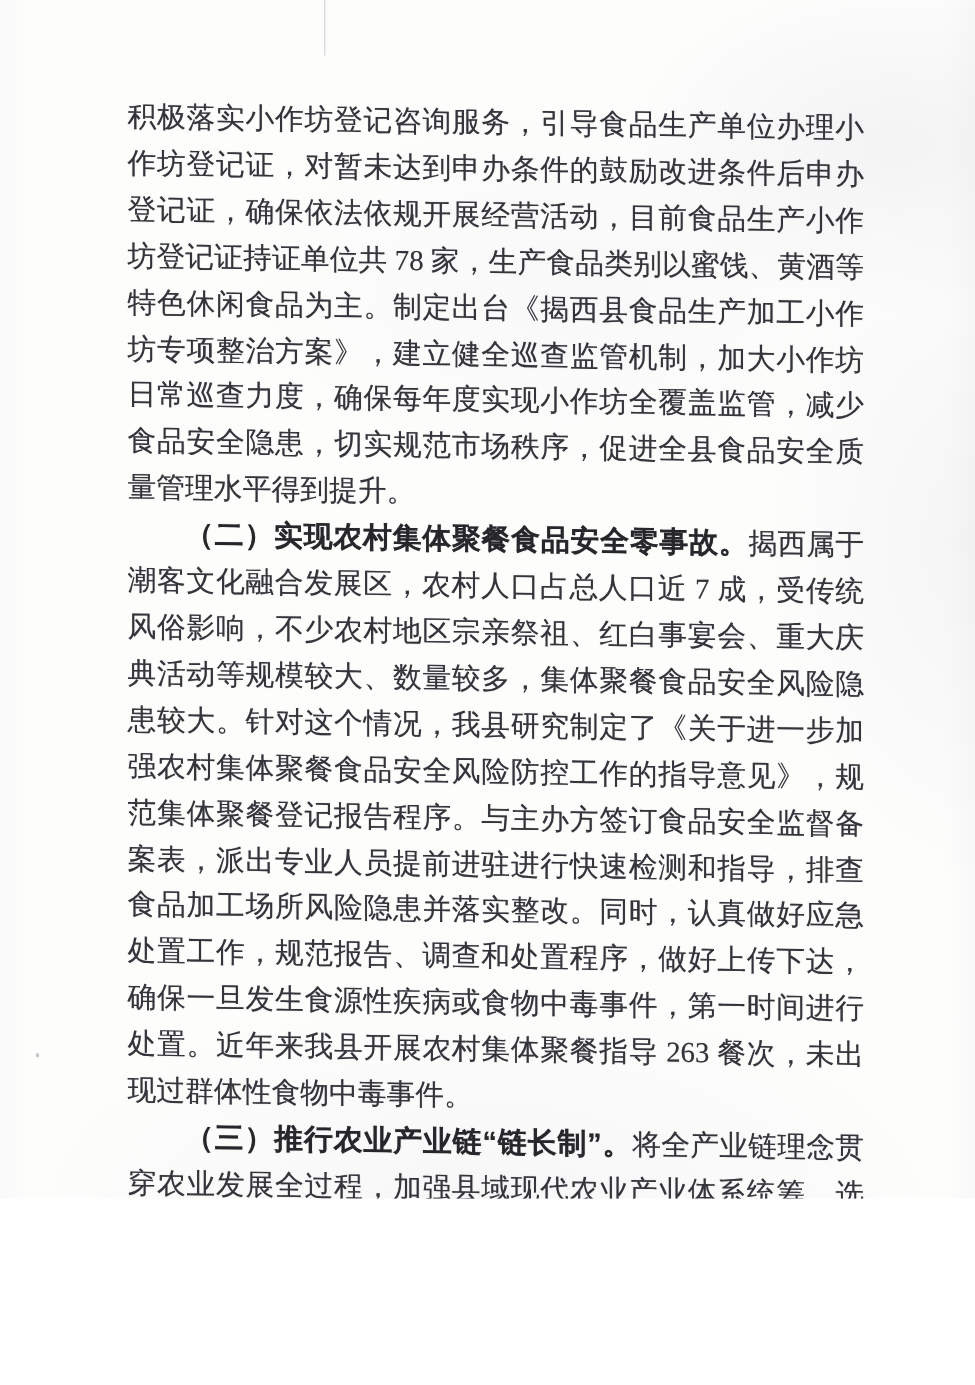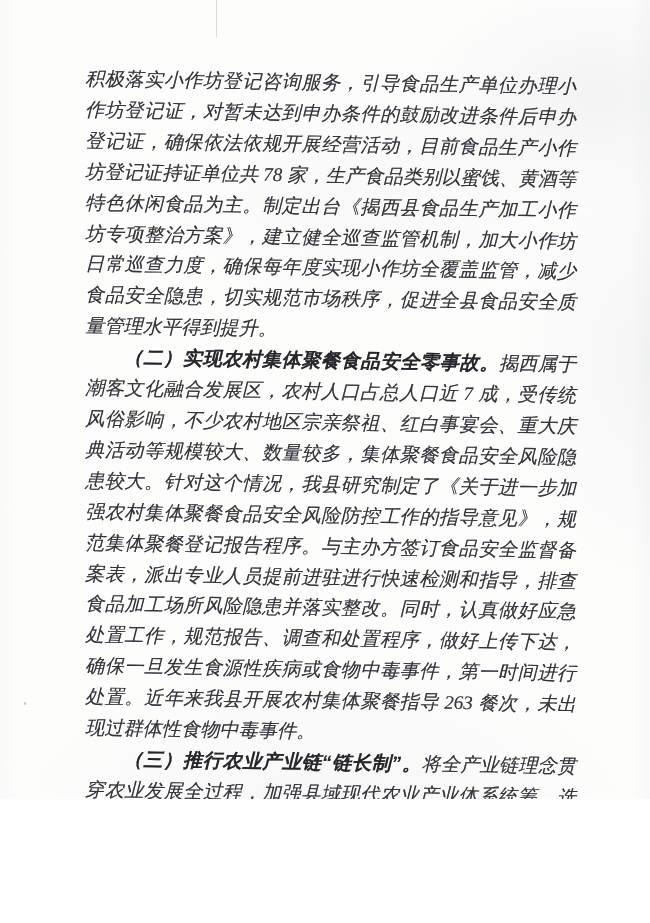--- a/index.html
+++ b/index.html
@@ -16,21 +16,20 @@
     height: 799px;
     overflow: hidden;
     background-color: #fdfdfc;
     background-image:
       radial-gradient(ellipse 260px 160px at 92% 12%, rgba(170,175,185,0.13), rgba(170,175,185,0) 70%),
       radial-gradient(ellipse 200px 320px at 100% 45%, rgba(170,175,185,0.10), rgba(170,175,185,0) 70%),
       radial-gradient(ellipse 320px 180px at 58% 24%, rgba(175,180,190,0.06), rgba(175,180,190,0) 70%),
       radial-gradient(ellipse 420px 200px at 50% 101%, rgba(170,175,185,0.08), rgba(170,175,185,0) 75%),
       linear-gradient(to right, rgba(190,192,198,0.06), rgba(190,192,198,0) 3%, rgba(190,192,198,0) 97%, rgba(190,192,198,0.08));
     font-family: "Liberation Serif", "DejaVu Serif", serif;
-    font-style: italic;
   }
   .text-block {
     position: absolute;
     left: 85px;
     top: 64px;
     width: 491px;
     transform: skewY(0.9deg);
     transform-origin: 0 0;
     color: #34353b;
     font-size: 19.2px;

